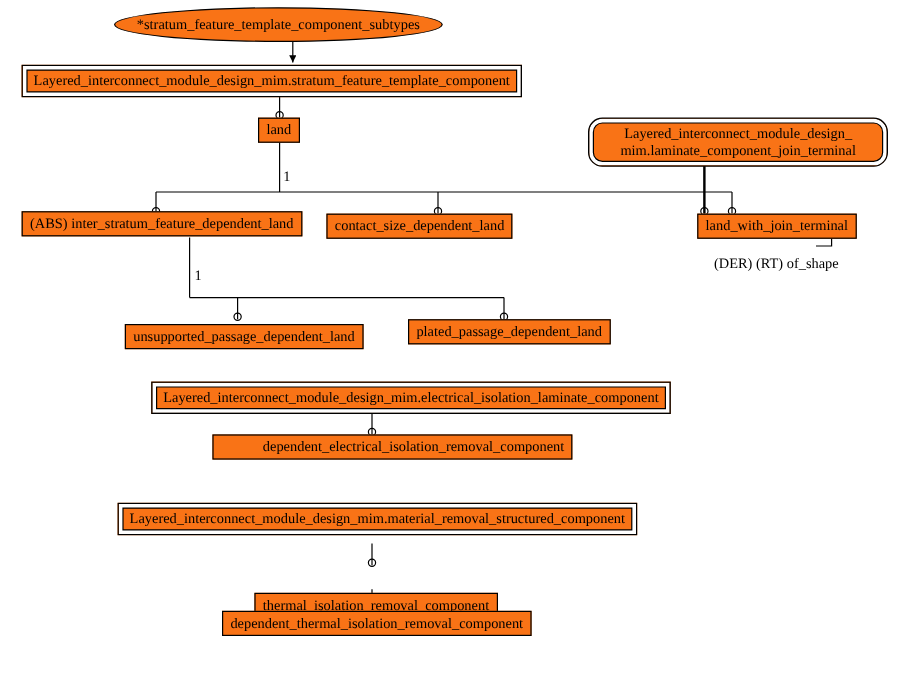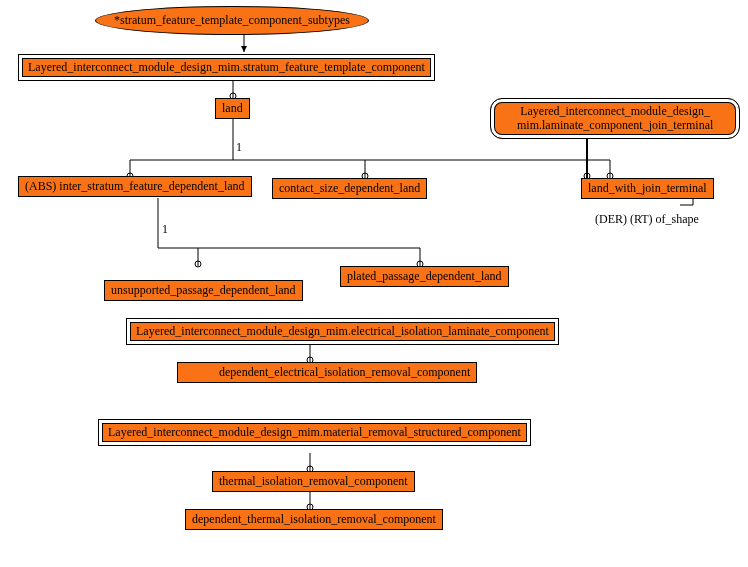--- a/index.html
+++ b/index.html
@@ -109,25 +109,25 @@
 <div class="node" style="left:18px; top:176px;">(ABS) inter_stratum_feature_dependent_land</div>
 
 <div class="node" style="left:272px; top:178px;">contact_size_dependent_land</div>
 
 <div class="node" style="left:545px; top:178px;margin-left:36px;">land_with_join_terminal</div>
 
 <div class="label" style="left:595px; top:212px;">(DER) (RT) of_shape</div>
 
 <div class="label" style="left:162px; top:222px;">1</div>
 
-<div class="node" style="left:104px; top:280px;font-family:Liberation Serif, serif;">unsupported_passage_dependent_land</div>
+<div class="node" style="left:104px; top:270px;font-family:Liberation Serif, serif;">unsupported_passage_dependent_land</div>
 
 <div class="node" style="left:340px; top:266px;">plated_passage_dependent_land</div>
 
 <div class="node boxed" style="left:98px; top:318px;margin-left:28px;">Layered_interconnect_module_design_mim.electrical_isolation_laminate_component</div>
 
 <div class="node" style="left:177px; top:362px;padding-left:41px;">dependent_electrical_isolation_removal_component</div>
 
 <div class="node boxed" style="left:98px; top:419px;">Layered_interconnect_module_design_mim.material_removal_structured_component</div>
 
-<div class="node" style="left:212px; top:471px;">thermal_isolation_removal_component</div>
+<div class="node" style="left:212px; top:494px;">thermal_isolation_removal_component</div>
 
 <div class="node" style="left:185px; top:509px;">dependent_thermal_isolation_removal_component</div>
 
 </body></html>

